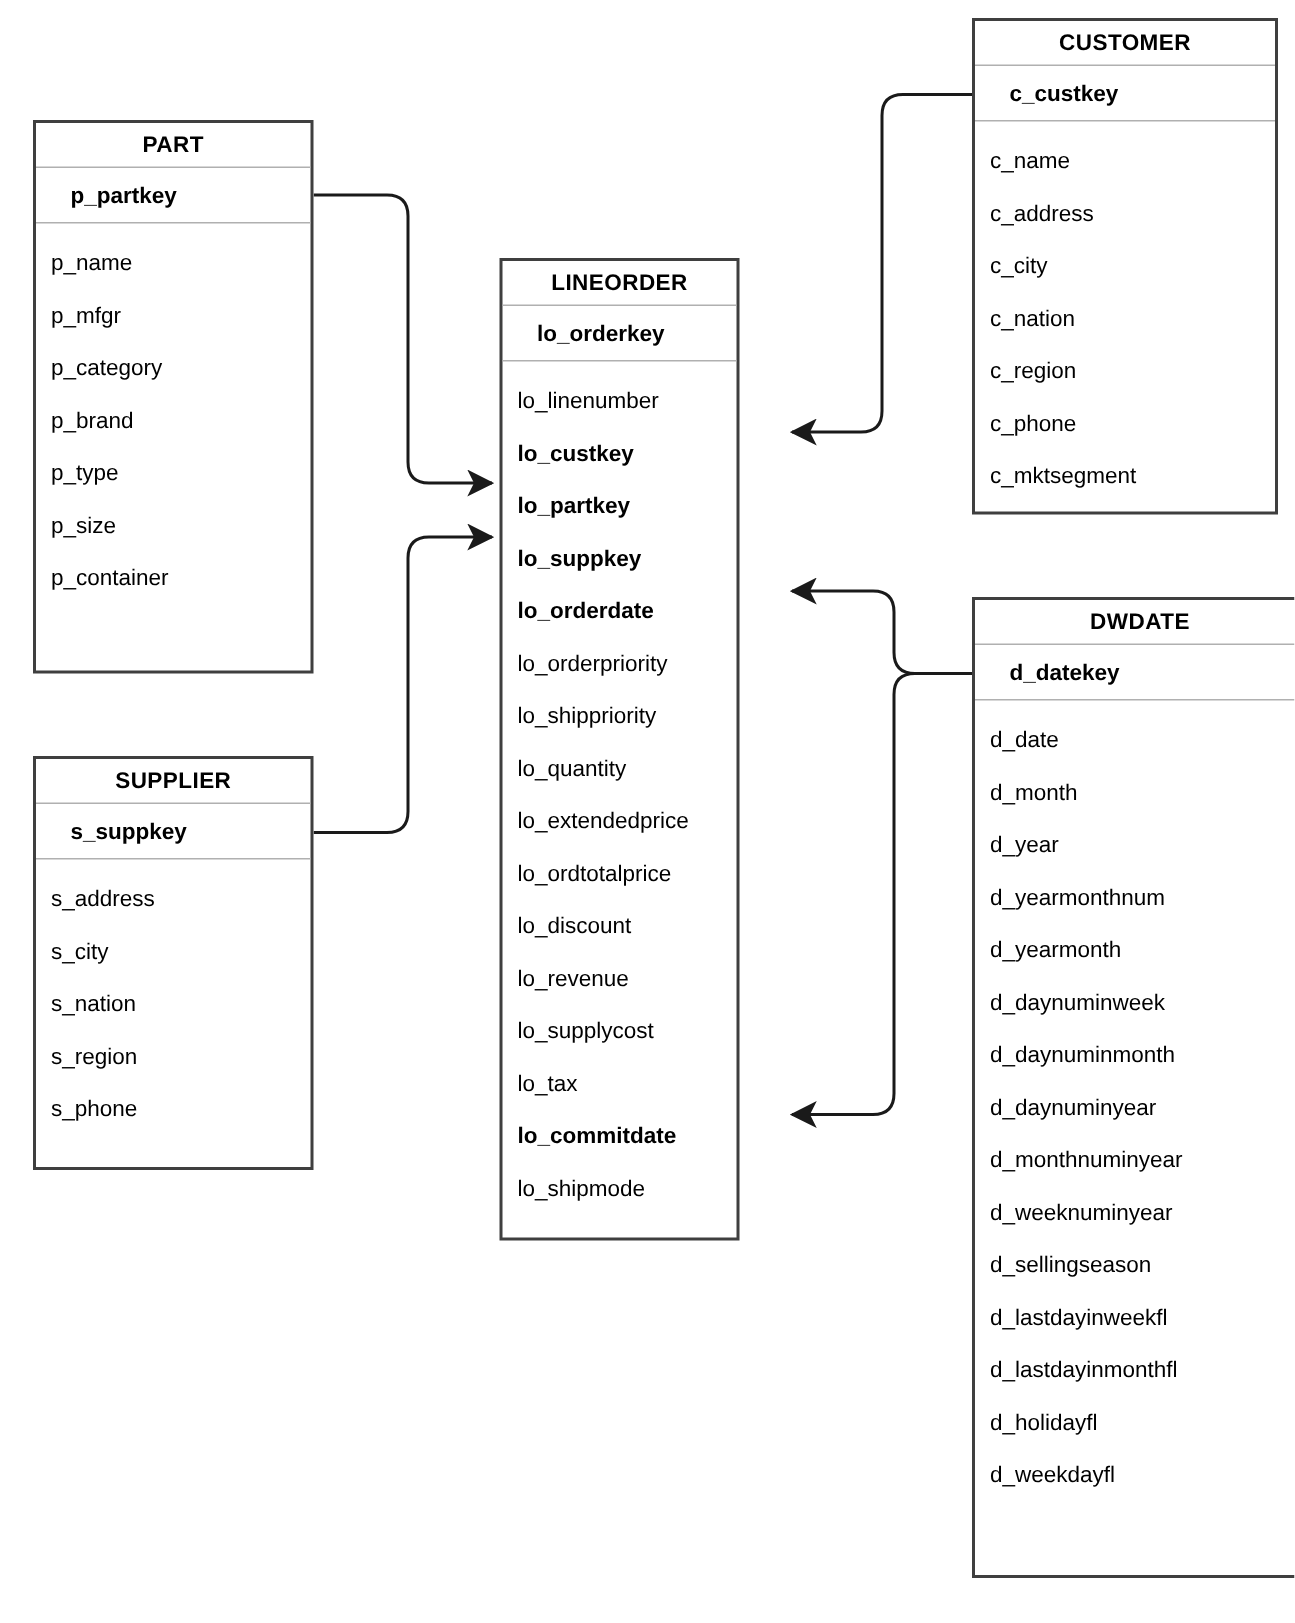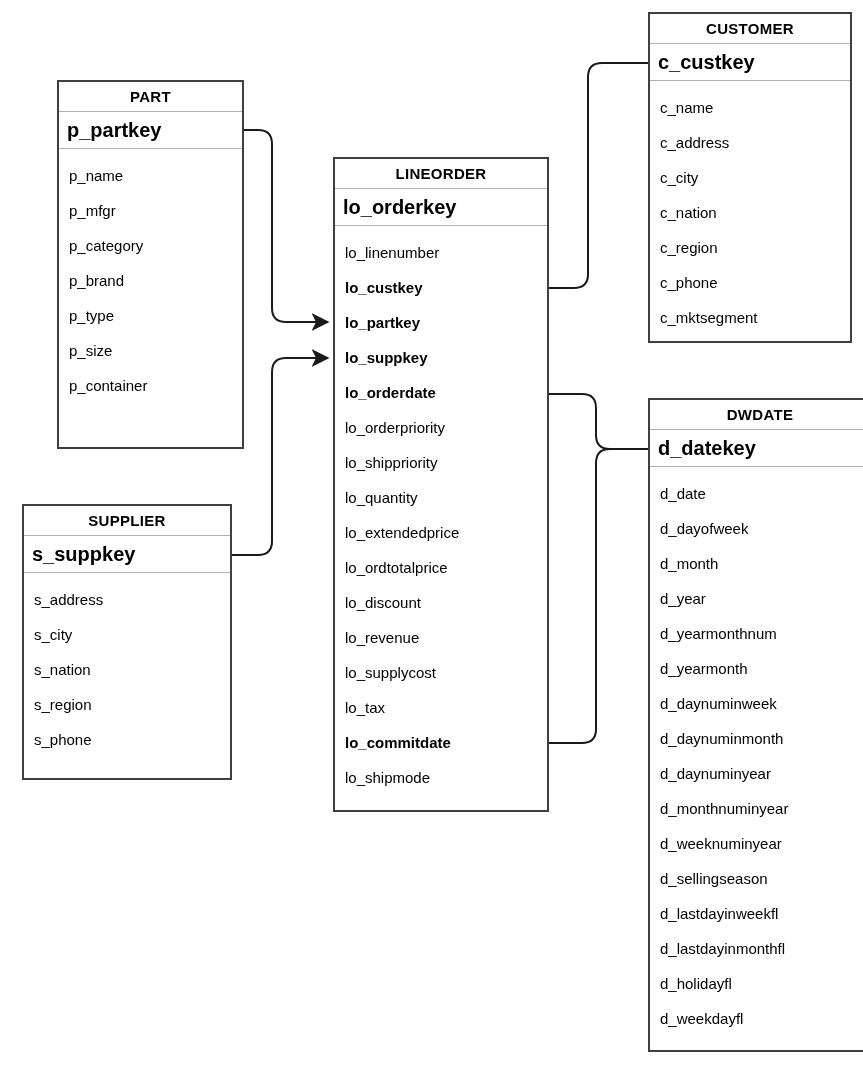--- a/index.html
+++ b/index.html
@@ -15,32 +15,32 @@
     box-sizing:border-box; display:flex; flex-direction:column;
   }
   .tbl .title {
     height:30px; flex:0 0 30px; box-sizing:border-box;
     display:flex; align-items:center; justify-content:center;
     font-size:15px; font-weight:bold; letter-spacing:.3px;
     border-bottom:1px solid #b0b0b0;
   }
   .tbl .pkrow {
     height:37px; flex:0 0 37px; box-sizing:border-box;
-    display:flex; align-items:center; padding:0 8px;
-    font-size:20px; font-weight:bold;
+    display:flex; align-items:center; padding:0 23px;
+    font-size:15px; font-weight:bold;
     border-bottom:1px solid #b0b0b0;
   }
   .tbl .attrs { padding:9px 10px 0 10px; flex:1 1 auto; }
   .tbl .attrs .row { height:35px; line-height:35px; font-size:15px; white-space:nowrap; }
   .tbl .attrs .row.b { font-weight:bold; }
 
   
-  #t-part      { left:22px;  top:80px;  width:187px; height:369px;margin-left:35px; }
-  #t-supplier  { left:22px;  top:504px; width:210px; height:276px; }
-  #t-lineorder { left:333px; top:157px; width:216px; height:655px; }
+  #t-part      { left:22px;  top:80px;  width:187px; height:369px; }
+  #t-supplier  { left:22px;  top:504px; width:187px; height:276px; }
+  #t-lineorder { left:333px; top:172px; width:160px; height:655px; }
   #t-customer  { left:648px; top:12px;  width:204px; height:331px; }
   #t-dwdate    { left:648px; top:398px; width:224px; height:654px; }
 </style>
 </head>
 <body>
 
 <div id="canvas">
 
   <svg id="wires" viewBox="0 0 863 1082" xmlns="http://www.w3.org/2000/svg">
     <defs>
@@ -118,21 +118,20 @@
       <div class="row">c_phone</div>
       <div class="row">c_mktsegment</div>
     </div>
   </div>
 
   <div class="tbl" id="t-dwdate">
     <div class="title">DWDATE</div>
     <div class="pkrow">d_datekey</div>
     <div class="attrs">
       <div class="row">d_date</div>
-      <div class="row">d_dayofweek</div>
       <div class="row">d_month</div>
       <div class="row">d_year</div>
       <div class="row">d_yearmonthnum</div>
       <div class="row">d_yearmonth</div>
       <div class="row">d_daynuminweek</div>
       <div class="row">d_daynuminmonth</div>
       <div class="row">d_daynuminyear</div>
       <div class="row">d_monthnuminyear</div>
       <div class="row">d_weeknuminyear</div>
       <div class="row">d_sellingseason</div>

